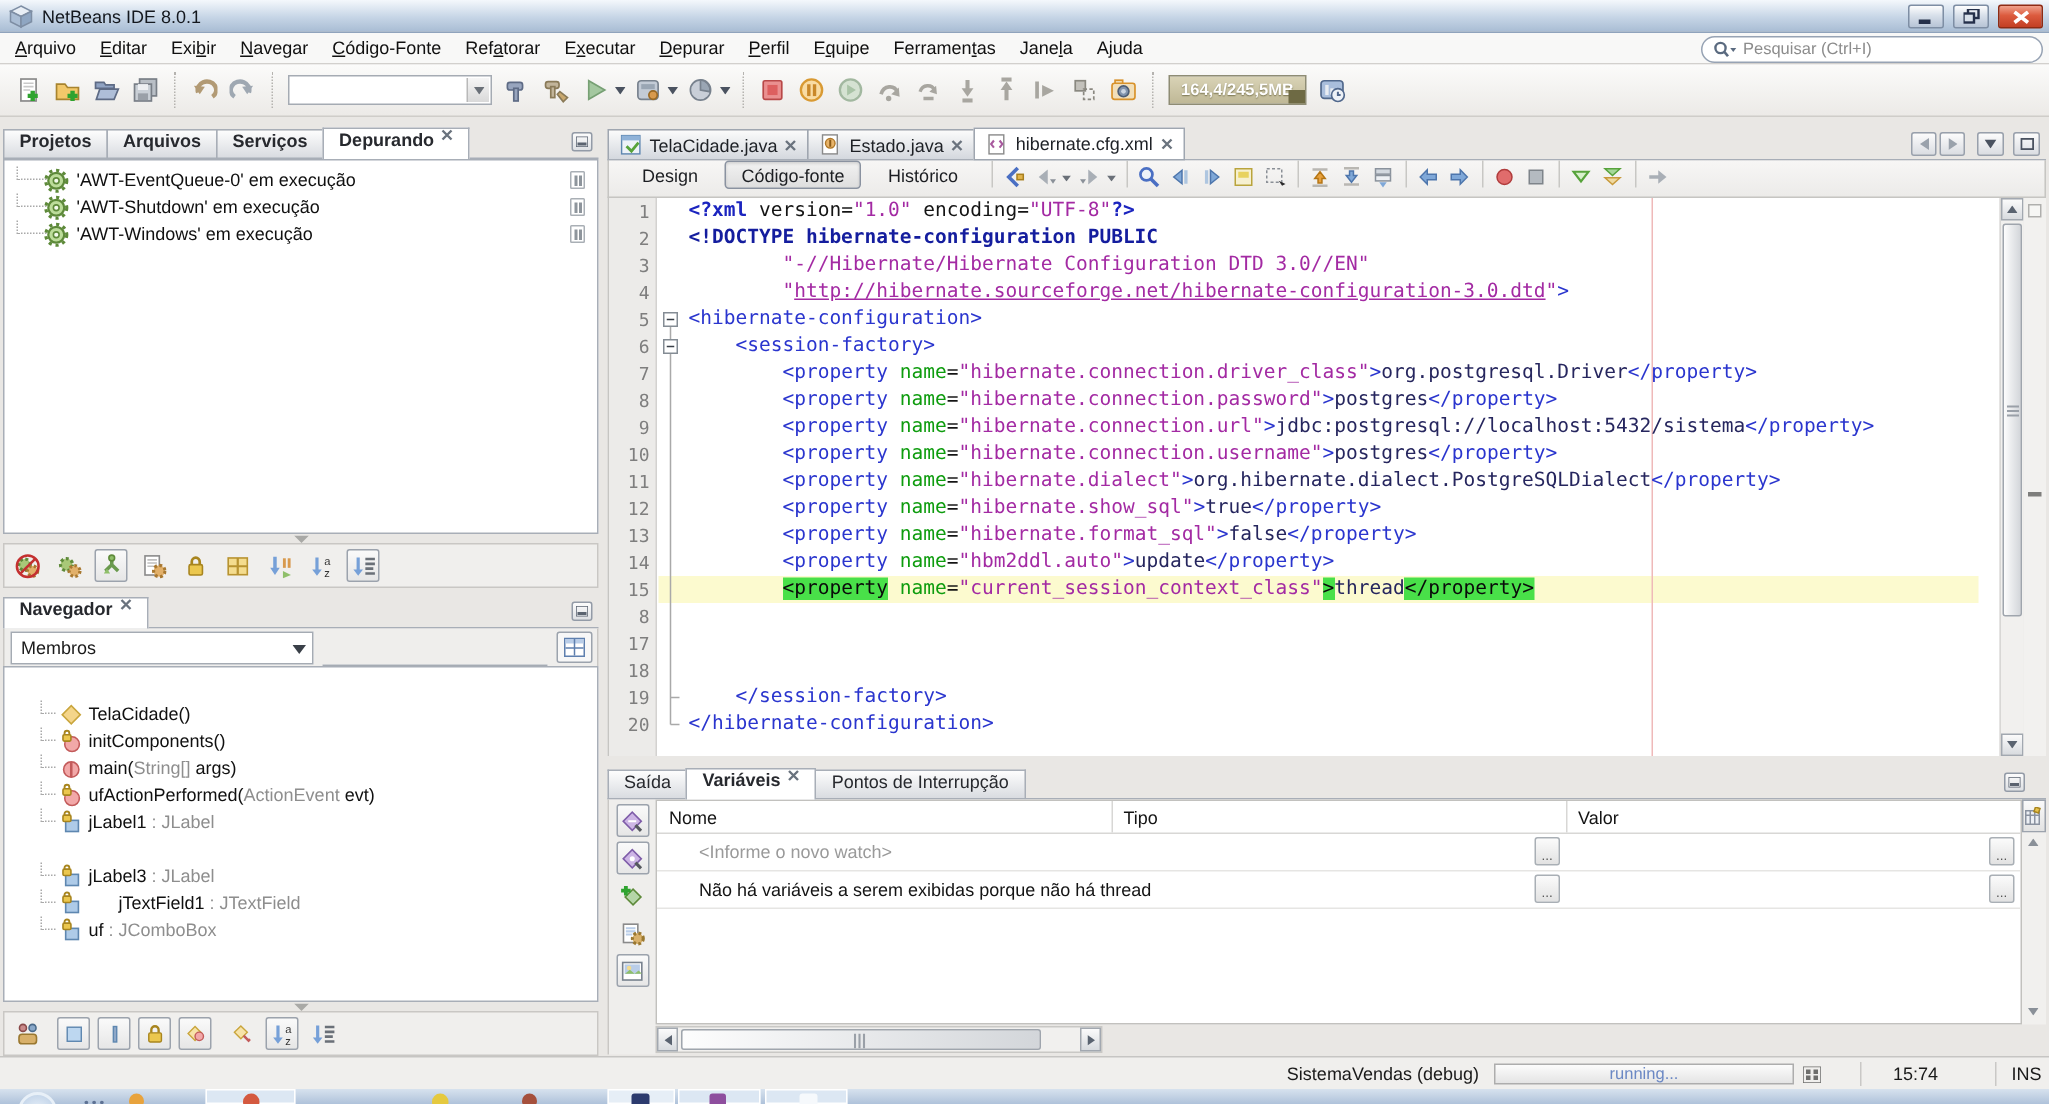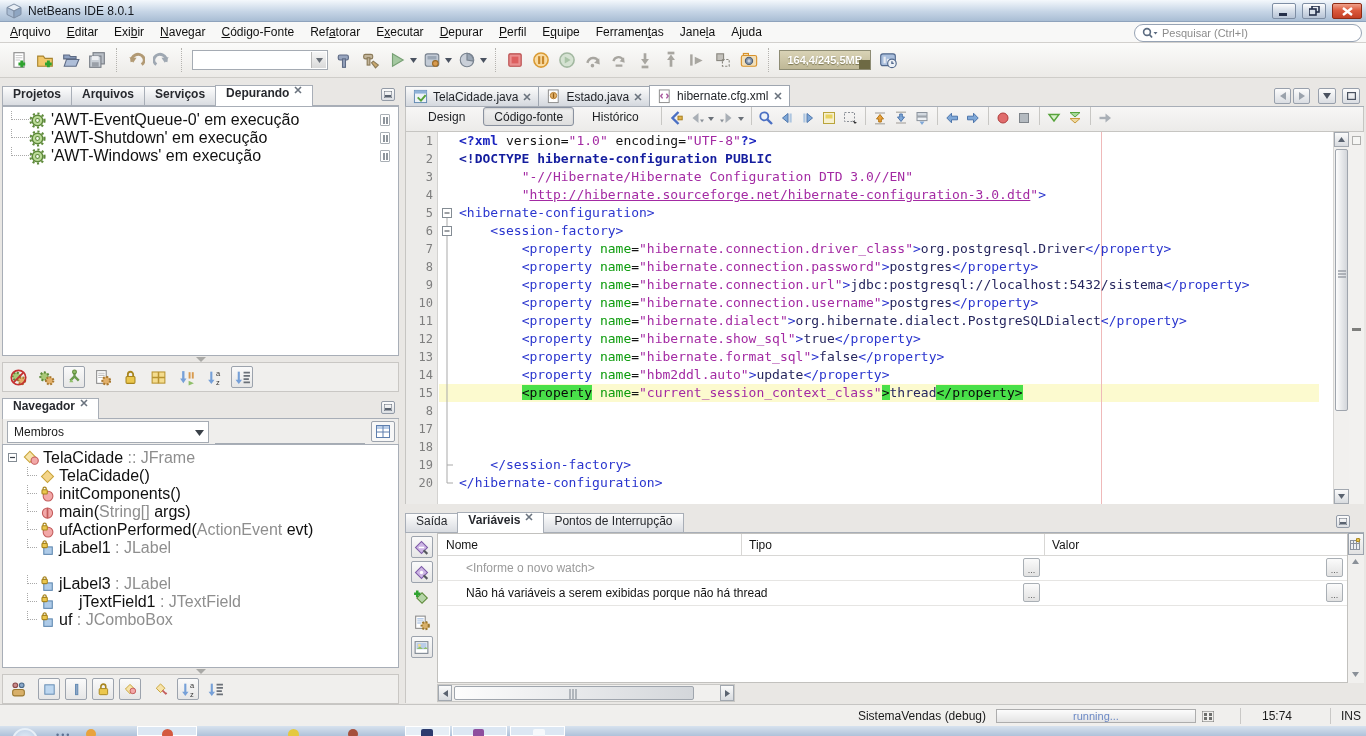--- a/index.html
+++ b/index.html
@@ -32,21 +32,21 @@
 .ltabbar{display:flex;align-items:flex-end;height:21px}
 .ltab{height:20px;display:inline-flex;align-items:flex-start;gap:5px;padding:0 10px;font-size:12px;font-weight:bold;color:#27292E;background:linear-gradient(#FDFDFD,#D7DADF);border:1px solid #A8AEB7;border-bottom:none;margin-right:-1px}
 .ltab.active{background:#FFFFFF;height:21px;position:relative;z-index:2}
 .tabline{position:absolute;left:0;right:0;bottom:0;height:1px;background:#A8AEB7}
 .minbtn{width:14px;height:13px;border:1px solid #939BA7;border-radius:2px;background:linear-gradient(#FCFCFC,#DDE0E4);display:flex;align-items:center;justify-content:center}
 .whitebox{background:#fff;border:1px solid #A8AEB7}
 .grip{height:6px;display:flex;align-items:center;justify-content:center}
 .ptoolbar{background:#F0EFED;border:1px solid #C9C7C4;display:flex;align-items:center;padding-left:4px;gap:2px}
 .pti{width:22px;height:22px;display:flex;align-items:center;justify-content:center}
 .pti.boxed{border:1px solid #9CA3AD;border-radius:2px;background:linear-gradient(#FAFAFA,#E6E6E6)}
-.trow{height:18px;display:flex;align-items:center;font-size:16px;color:#101010;white-space:pre}
+.trow{height:18px;display:flex;align-items:center;font-size:12px;color:#101010;white-space:pre}
 .trow .g{color:#8E8E8E}
 
 #threadtree{left:2px;top:106px;width:397px;height:250px}
 .pausebadge{position:absolute;width:10px;height:12px;border:1px solid #A9AFB5;border-radius:1px;display:flex;align-items:center;justify-content:center;gap:1px}
 .pausebadge i{width:2px;height:7px;background:#8E959C}
 
 .combo{height:22px;border:1px solid #A5ABB3;background:#fff;position:relative;font-size:12px;color:#1A1A1A;display:flex;align-items:center;padding-left:6px}
 .combo .arrow{position:absolute;right:4px;top:8px}
 .combo.dis{color:#98989A}
 
@@ -500,27 +500,20 @@
     </div>
   <div class="abs" style="left:368px;top:2px;width:24px;height:21px;border:1px solid #9CA3AD;border-radius:2px;background:#F7F7F7;display:flex;align-items:center;justify-content:center">
       <svg width="14" height="13" viewBox="0 0 14 13">
         <rect x="0.5" y="0.5" width="13" height="12" fill="#fff" stroke="#5E7FAE"></rect>
         <rect x="1" y="1" width="12" height="3" fill="#B9CDE8"></rect>
         <path d="M7 1 V12 M1 7 h12" stroke="#5E7FAE"></path>
       </svg>
     </div>
 </div>
 <div class="abs whitebox" id="navtree" style="left:2px;top:444px;width:397px;height:224px">
-    <div class="trow" style="position: absolute; left: 0px; top: 4px; width: 100%;"><span style="position: absolute; left: 5px; top: 4px;"><svg width="9" height="9" viewBox="0 0 9 9">
-          <rect x="0.5" y="0.5" width="8" height="8" fill="#fff" stroke="#848C94"></rect>
-          <path d="M2 4.5 h5" stroke="#3A4048" stroke-width="1.2"></path>
-        </svg></span><span style="position: absolute; left: 20px; top: 1px;"><svg width="17" height="17" viewBox="0 0 16 16">
-          <rect x="2.8" y="2.8" width="7.4" height="7.4" transform="rotate(45 6.5 6.5)" fill="#F7E3A8" stroke="#C9A53C"></rect>
-          <circle cx="11" cy="10" r="3.4" fill="#F2A8A8" stroke="#C35B5B"></circle>
-        </svg></span><span style="padding-left: 40px;"><span>TelaCidade</span><span class="g"> :: JFrame</span></span></div>
     <div class="trow" style="position: absolute; left: 0px; top: 22px; width: 100%;"><span style="position: absolute; left: 24px; top: 0px; width: 10px; height: 9px; border-left: 1px dotted rgb(169, 169, 169); border-bottom: 1px dotted rgb(169, 169, 169);"></span><span style="position: absolute; left: 36px; top: 1px;"><svg width="17" height="17" viewBox="0 0 16 16">
           <rect x="4" y="4" width="8" height="8" transform="rotate(45 8 8)" fill="#F4D58A" stroke="#C9A53C"></rect>
         </svg></span><span style="padding-left: 56px;"><span>TelaCidade()</span></span></div>
     <div class="trow" style="position: absolute; left: 0px; top: 40px; width: 100%;"><span style="position: absolute; left: 24px; top: 0px; width: 10px; height: 9px; border-left: 1px dotted rgb(169, 169, 169); border-bottom: 1px dotted rgb(169, 169, 169);"></span><span style="position: absolute; left: 36px; top: 1px;"><svg width="17" height="17" viewBox="0 0 16 16">
           <circle cx="8.5" cy="9.5" r="4.6" fill="#F2A8A8" stroke="#C35B5B"></circle>
           <rect x="2.8" y="3.6" width="5" height="4" rx="0.8" fill="#EBC74E" stroke="#A8851E"></rect>
           <path d="M3.8 3.6 V2.6 a1.5 1.5 0 0 1 3 0 V3.6" fill="none" stroke="#A8851E" stroke-width="1.2"></path>
         </svg></span><span style="padding-left: 56px;"><span>initComponents()</span></span></div>
     <div class="trow" style="position: absolute; left: 0px; top: 58px; width: 100%;"><span style="position: absolute; left: 24px; top: 0px; width: 10px; height: 9px; border-left: 1px dotted rgb(169, 169, 169); border-bottom: 1px dotted rgb(169, 169, 169);"></span><span style="position: absolute; left: 36px; top: 1px;"><svg width="17" height="17" viewBox="0 0 16 16">
           <circle cx="8" cy="8.5" r="4.8" fill="#F2A8A8" stroke="#C35B5B"></circle>

